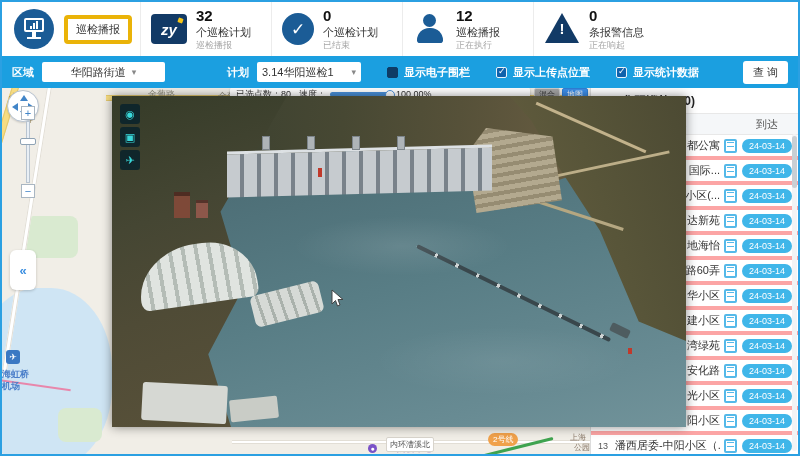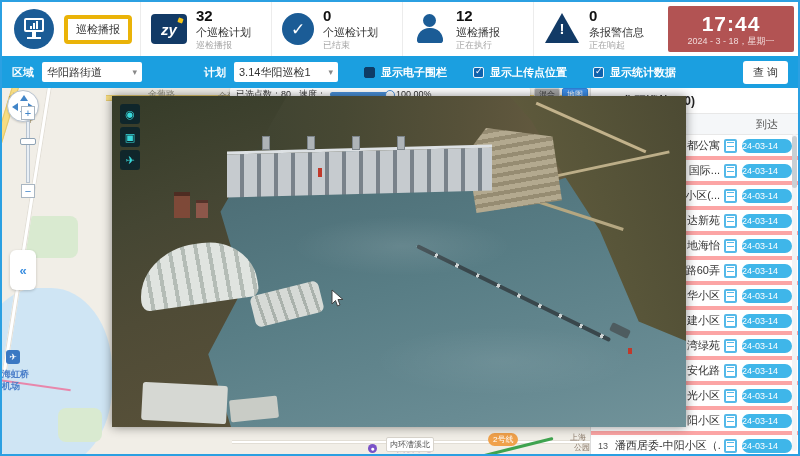--- a/index.html
+++ b/index.html
@@ -31,21 +31,21 @@
   .ic-warn::after{content:"!";position:absolute;left:0;top:7px;width:36px;text-align:center;color:#fff;font-weight:bold;font-size:15px;}
   .clock{margin-left:auto;margin-right:4px;width:126px;height:46px;background:#b25353;border-radius:2px;color:#fff;display:flex;flex-direction:column;align-items:center;justify-content:center;line-height:1.15;}
   .clock-time{font-size:21px;letter-spacing:1px;font-weight:bold;}
   .clock-date{font-size:9px;color:#f0d9d9;}
 
   
   .filter-bar{position:relative;z-index:10;height:32px;background:#1b9fe0;display:flex;align-items:center;font-size:11px;color:#fff;}
   .f-lab{font-weight:bold;margin-left:10px;}
   .select{background:#fff;color:#333;border-radius:2px;height:20px;display:flex;align-items:center;justify-content:space-between;padding:0 5px;margin-left:8px;cursor:pointer;}
   .select .car{color:#888;font-size:9px;margin-left:6px;}
-  .sel-region{width:100px;}
+  .sel-region{width:123px;justify-content:center;}
   .sel-plan{width:104px;}
   .chk{width:11px;height:11px;border-radius:2px;margin-left:26px;flex:0 0 11px;position:relative;cursor:pointer;}
   .chk.off{background:#0e3c66;border:1px solid #0e3c66;}
   .chk.on{background:#0f62ac;border:1px solid #e8f4fb;}
   .chk.on::after{content:"✓";position:absolute;left:1px;top:-2px;color:#fff;font-size:9px;font-weight:bold;}
   .chk-lab{font-weight:bold;margin-left:6px;}
   .search-btn{margin-left:auto;margin-right:10px;background:#fff;color:#333;border:none;border-radius:3px;font-size:11px;padding:4px 10px;cursor:pointer;}
 
   
   .main{position:relative;height:366px;border-radius:18px;}
@@ -100,21 +100,21 @@
   .panel-title{font-size:12px;font-weight:bold;color:#222;padding:5px 8px 3px;}
   .tbl-head{display:flex;align-items:center;height:22px;background:#f5f7f9;border-top:1px solid #e8e8e8;border-bottom:1px solid #e8e8e8;font-size:11px;color:#555;}
   .th-no{width:24px;}
   .th-name{flex:1;text-align:center;}
   .th-arrive{width:62px;text-align:center;}
   .row{display:flex;align-items:center;height:25px;border-bottom:4px solid #fca5a5;cursor:pointer;}
   .r-no{width:24px;font-size:9px;color:#555;text-align:center;}
   .r-name{flex:1;font-size:11px;color:#333;text-align:right;white-space:nowrap;overflow:hidden;}
   .doc-icon{flex:0 0 13px;width:13px;height:14px;border:2px solid #54b9e9;border-radius:2px;margin-left:4px;position:relative;cursor:pointer;}
   .doc-icon::before{content:"";position:absolute;left:1px;right:1px;top:1px;bottom:1px;background:repeating-linear-gradient(#54b9e9 0 1.5px,transparent 1.5px 4px);}
-  .badge{width:50px;margin:0 6px 0 5px;background:#3fb6e9;border-radius:9px;color:#fff;font-size:9px;padding:2px 0;}
+  .badge{width:50px;margin:0 6px 0 5px;background:#3fb6e9;border-radius:9px;color:#fff;font-size:9px;text-align:center;padding:2px 0;}
   .scrollbar{position:absolute;right:1px;top:46px;bottom:3px;width:5px;background:#f2f3f5;border-radius:3px;}
   .scroll-thumb{position:absolute;top:2px;left:0;width:5px;height:52px;background:#c9cfd4;border-radius:3px;cursor:grab;}
 
   
   .overlay-3d{position:absolute;left:110px;top:8px;width:574px;height:331px;z-index:5;overflow:hidden;box-shadow:0 0 10px rgba(0,0,0,.45);background:linear-gradient(165deg,#3f5a60 0%,#4d6e76 25%,#587d85 55%,#688b93 85%,#71939a 100%);}
   .ov{position:absolute;}
   .ov-top-mtn{left:0;top:0;width:100%;height:92px;background:linear-gradient(95deg,#2e3424 0%,#3c4130 18%,#474833 40%,#565139 60%,#675c41 80%,#70623f 100%);clip-path:polygon(0 0,100% 0,100% 92%,88% 70%,76% 95%,64% 62%,52% 80%,42% 58%,30% 78%,18% 55%,8% 82%,0 62%);}
   .ov-left-hill{left:0;top:0;width:175px;height:100%;background:linear-gradient(160deg,#353b28 0%,#454633 35%,#4f4b36 60%,#5a523a 100%);clip-path:polygon(0 0,100% 0,62% 35%,75% 58%,55% 78%,68% 100%,0 100%);}
   .ov-right-hill{right:0;top:0;width:215px;height:245px;background:linear-gradient(250deg,#4c4a33 0%,#585539 40%,#625c3e 70%,#6b6242 100%);clip-path:polygon(18% 0,100% 0,100% 100%,78% 92%,60% 55%,40% 28%,28% 10%);}
   .ov-terrace{left:355px;top:32px;width:95px;height:85px;background:repeating-linear-gradient(170deg,#b3a98f 0 5px,#968c72 5px 9px);clip-path:polygon(20% 0,90% 10%,100% 85%,10% 100%,0 30%);}
@@ -187,24 +187,20 @@
 
     <div class="stat">
       <div class="ic-warn"></div>
       <div class="stat-txt">
         <span class="stat-val">0</span>
         <span class="stat-lab">条报警信息</span>
         <span class="stat-sub">正在响起</span>
       </div>
     </div>
 
-    <div class="clock">
-      <span class="clock-time">17:44</span>
-      <span class="clock-date">2024 - 3 - 18，星期一</span>
-    </div>
   </div>
 
   <div class="filter-bar">
     <span class="f-lab">区域</span>
     <div class="select sel-region">
       <span>华阳路街道</span>
       <span class="car">▾</span>
     </div>
     <span class="f-lab" style="margin-left:62px">计划</span>
     <div class="select sel-plan">

